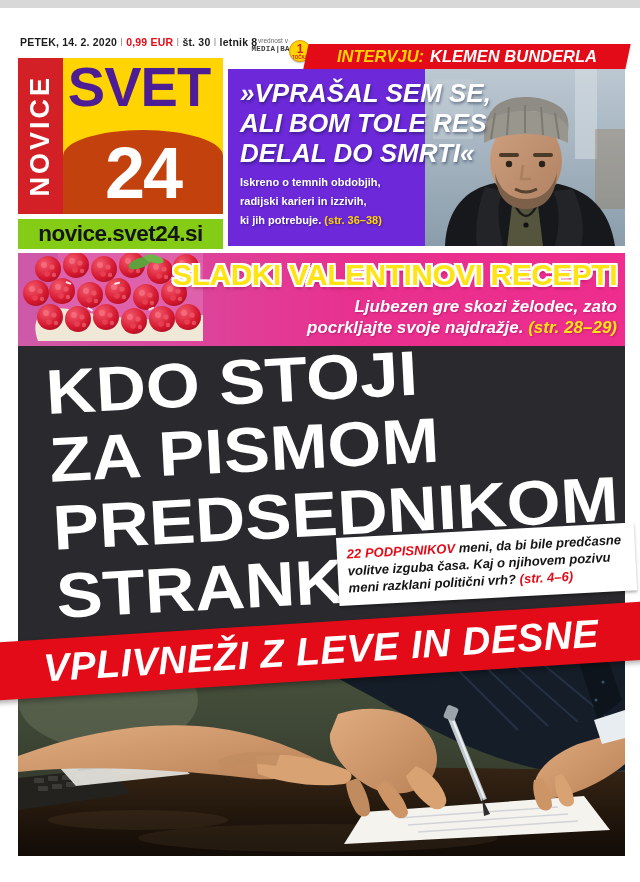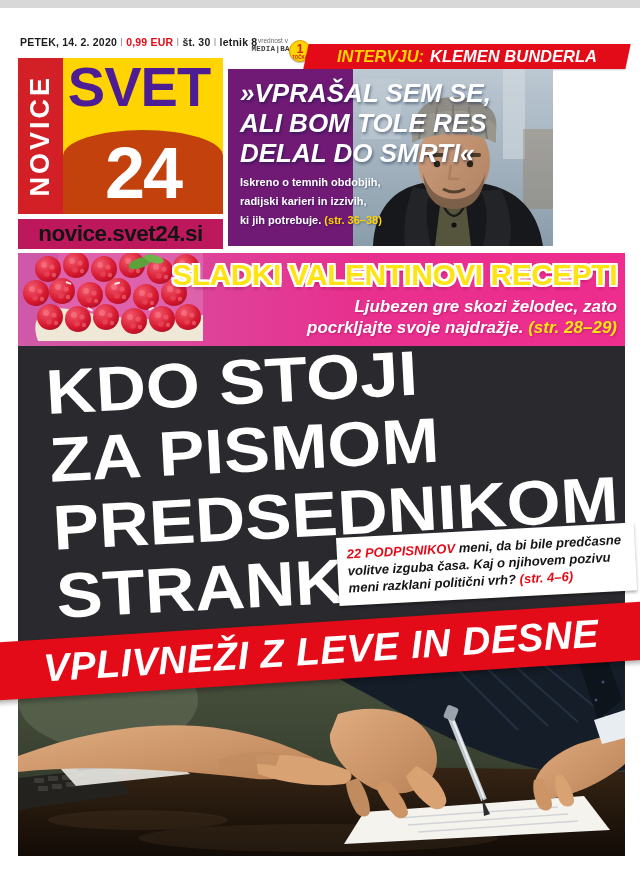--- a/index.html
+++ b/index.html
@@ -26,24 +26,24 @@
   .kicker-name { color:#ffffff; margin-left:6px; }
 
   
   .masthead { position:absolute; left:18px; top:50px; width:205px; }
   .mh-main { position:relative; width:205px; height:156px; background:#ffd400; overflow:hidden; }
   .mh-novice { position:absolute; left:0; top:0; width:45px; height:156px; background:#d31f26; display:flex; align-items:center; justify-content:center; }
   .mh-novice span { writing-mode:vertical-rl; transform:rotate(180deg); color:#fff; font-weight:bold; font-size:27px; letter-spacing:3px; }
   .mh-svet { position:absolute; left:45px; top:-4px; width:152px; text-align:center; font-size:56px; font-weight:bold; color:#4c1d95; letter-spacing:-1px; }
   .mh-24wrap { position:absolute; left:45px; bottom:0; width:160px; height:84px; background:#c2410c; border-radius:50% 50% 0 0 / 26px 26px 0 0; text-align:center; }
   .mh-24 { color:#fff; font-size:72px; font-weight:bold; line-height:86px; letter-spacing:-2px; }
-  .mh-site { margin-top:5px; width:205px; height:30px; background:#be185d; text-align:center; font-size:22.5px; font-weight:bold; color:#141414; line-height:30px; letter-spacing:-.5px; }
-
-  
-  .interview-box { position:absolute; left:228px; top:61px; width:325px; height:177px; background:#701a75; overflow:hidden; }
+  .mh-site { margin-top:5px; width:205px; height:30px; background:#84cc16; text-align:center; font-size:22.5px; font-weight:bold; color:#141414; line-height:30px; letter-spacing:-.5px; }
+
+  
+  .interview-box { position:absolute; left:228px; top:61px; width:397px; height:177px; background:#6d28d9; overflow:hidden; }
   .portrait-svg { position:absolute; right:0; top:0; }
   .quote { position:absolute; left:12px; top:9px; z-index:2; color:#fff; font-weight:bold; font-style:italic; font-size:26px; line-height:30px; white-space:nowrap; text-shadow:1px 2px 3px rgba(0,20,60,.45); }
   .intro { position:absolute; left:12px; top:104px; z-index:2; color:#fff; font-weight:bold; font-size:11px; line-height:19px; text-shadow:1px 1px 2px rgba(0,20,60,.4); }
   .intro .ref { color:#ffd400; }
 
   
   .recipes-strip { position:absolute; left:18px; top:245px; width:607px; height:104px; background:linear-gradient(90deg,#cf5ba7 0%,#e8308f 55%,#ee2d8e 100%); overflow:hidden; }
   .rasp-svg { position:absolute; left:0; top:0; }
   .recipes-title { position:absolute; right:8px; top:5px; z-index:2; color:#ffe312; font-weight:bold; font-size:30px; letter-spacing:-.5px; white-space:nowrap;
     text-shadow:-2px -2px 0 #fff, 2px -2px 0 #fff, -2px 2px 0 #fff, 2px 2px 0 #fff, -2px 0 0 #fff, 2px 0 0 #fff, 0 -2px 0 #fff, 0 2px 0 #fff, 0 4px 3px rgba(130,0,70,.35); }

